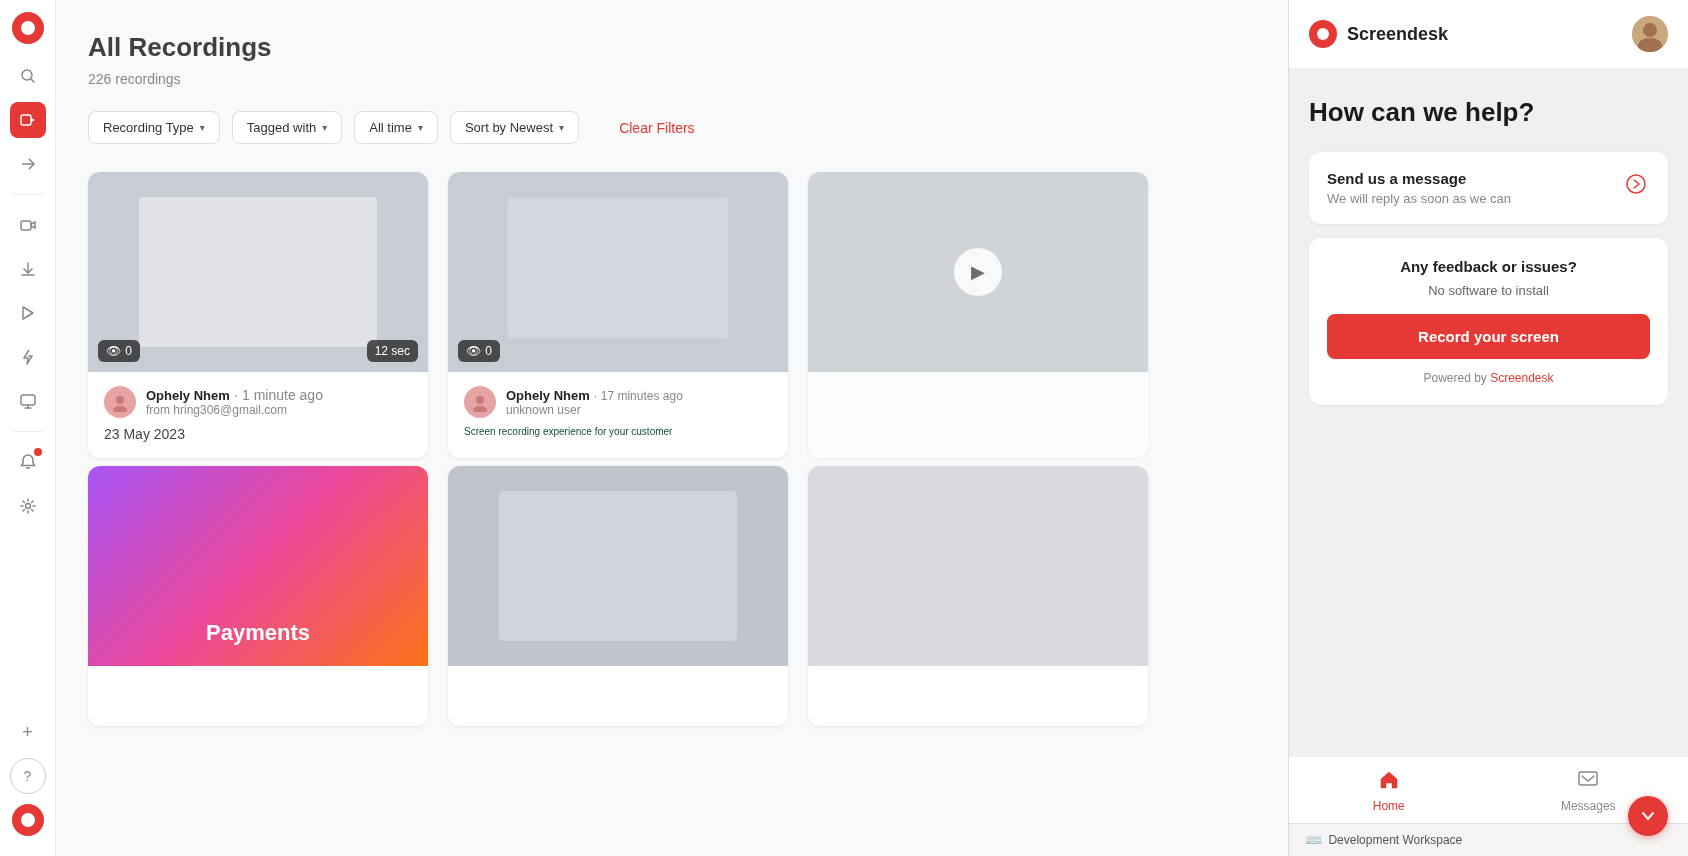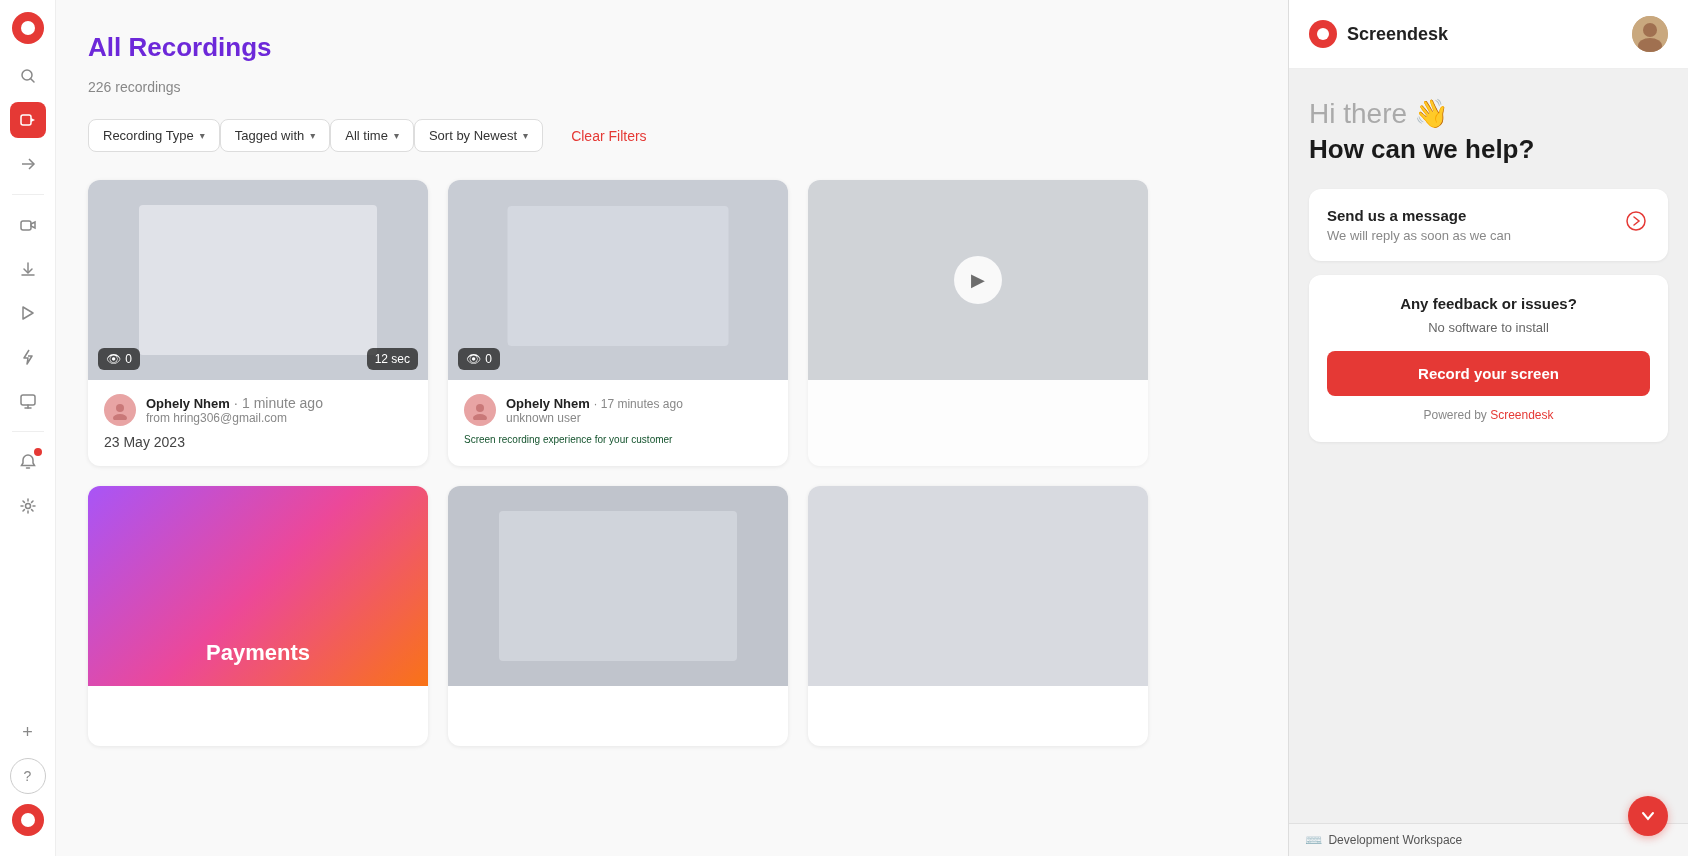--- a/index.html
+++ b/index.html
@@ -50,33 +50,33 @@
     }
     .main-content {
       flex: 1;
       padding: 32px 32px 16px 32px;
       overflow-y: auto;
     }
 
     .page-title {
       font-size: 26px;
       font-weight: 700;
-      color: #6d28d9;
-      margin-bottom: 16px;
+      color: #404040;
+      margin-bottom: 8px;
     }
     .recordings-count {
       font-size: 14px;
       color: #888;
       margin-bottom: 24px;
     }
 
     
     .filter-bar {
       display: flex;
-      gap: 0;
+      gap: 12px;
       align-items: center;
       margin-bottom: 28px;
     }
     .filter-btn {
       display: flex;
       align-items: center;
       gap: 6px;
       padding: 8px 14px;
       border: 1.5px solid #ddd;
       border-radius: 8px;
@@ -531,21 +531,21 @@
           <div class="card-thumb-bg" style="background:#bfc3ca;">
             <div class="thumb-inner">
               <div class="play-btn">▶</div>
             </div>
           </div>
         </div>
         <div class="card-info" style="min-height:80px;"></div>
       </div>
     </div>
 
-    <div class="recordings-grid" style="margin-top:20px;">
+    <div class="recordings-grid" style="margin-top:8px;">
 
       <div class="recording-card">
         <div class="card-thumbnail">
           <div class="card-thumb-bg purple">
             <div class="thumb-inner" style="align-items:flex-end;justify-content:center;padding-bottom:20px;">
               <span style="color:#fff;font-size:22px;font-weight:600;">Payments</span>
             </div>
           </div>
         </div>
         <div class="card-info" style="min-height:60px;"></div>
@@ -583,24 +583,20 @@
     <div class="widget-avatar">
       <svg width="36" height="36" viewBox="0 0 36 36" fill="none">
         <circle cx="18" cy="18" r="18" fill="#c9a87e"></circle>
         <circle cx="18" cy="14" r="7" fill="#a07050"></circle>
         <ellipse cx="18" cy="30" rx="12" ry="8" fill="#a07050"></ellipse>
       </svg>
     </div>
   </div>
 
   <div class="widget-body">
-    <div class="widget-greeting">
-      <span>Hi there</span>
-      <span> 👋</span>
-    </div>
     <div class="widget-headline">How can we help?</div>
 
     <div class="widget-card">
       <div class="widget-card-row">
         <div>
           <div class="send-msg-title">Send us a message</div>
           <div class="send-msg-sub">We will reply as soon as we can</div>
         </div>
         <button class="arrow-btn">
           <svg width="20" height="20" viewBox="0 0 20 20" fill="none">
@@ -616,20 +612,39 @@
       <div class="feedback-sub">No software to install</div>
       <button class="record-btn">Record your screen</button>
       <div class="powered-by">
         <span>Powered by</span>
         <a href="#">Screendesk</a>
       </div>
     </div>
   </div>
 
   <div>
+    <div class="widget-footer">
+      <button class="footer-tab active">
+        <span class="footer-tab-icon">
+          <svg width="22" height="22" viewBox="0 0 22 22" fill="none">
+            <path d="M3 10L11 3L19 10V19H14V14H8V19H3V10Z" fill="#e53935" stroke="#e53935" stroke-width="0.5"></path>
+          </svg>
+        </span>
+        <span class="footer-tab-label">Home</span>
+      </button>
+      <button class="footer-tab">
+        <span class="footer-tab-icon">
+          <svg width="22" height="22" viewBox="0 0 22 22" fill="none">
+            <rect x="2" y="3" width="18" height="13" rx="2" stroke="#888" stroke-width="1.5"></rect>
+            <polyline points="5,7 11,12 17,7" stroke="#888" stroke-width="1.5" fill="none" stroke-linecap="round"></polyline>
+          </svg>
+        </span>
+        <span class="footer-tab-label">Messages</span>
+      </button>
+    </div>
 
     <div class="workspace-bar">
       <span class="workspace-icon">⌨️</span>
       <span>Development Workspace</span>
     </div>
   </div>
 
   <div style="position:relative;">
     <div style="position:fixed;bottom:20px;right:20px;width:40px;height:40px;background:#e53935;border-radius:50%;display:flex;align-items:center;justify-content:center;color:#fff;font-size:18px;cursor:pointer;box-shadow:0 2px 8px rgba(229,57,53,0.4);z-index:10;">
       <svg width="18" height="18" viewBox="0 0 18 18" fill="none">

